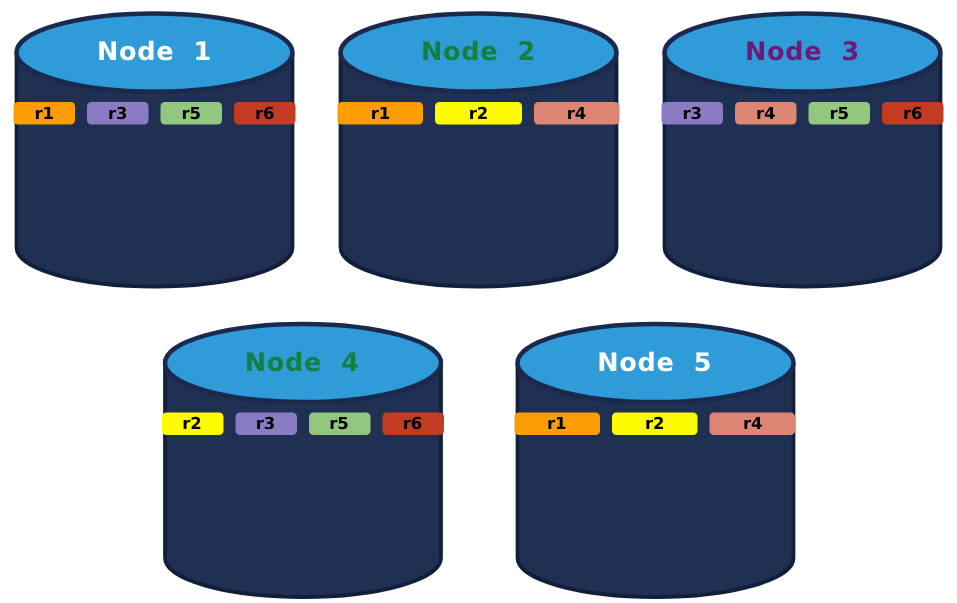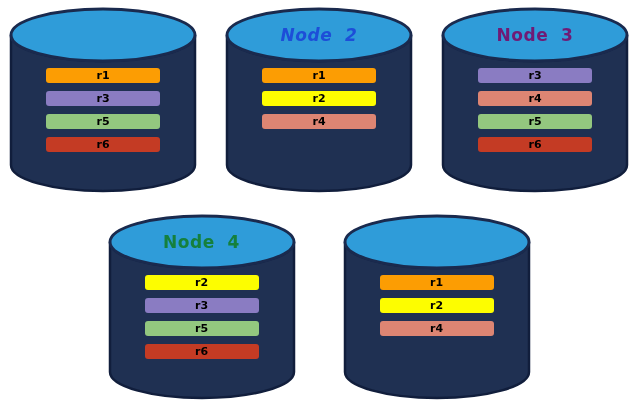--- a/index.html
+++ b/index.html
@@ -60,21 +60,21 @@
     font-weight: bold;
     letter-spacing: 0.5px;
     white-space: pre; 
   }
   .bars {
     position: absolute;
     top: 61px;
     left: 0;
     right: 0;
     display: flex;
-    flex-direction: column;
+    flex-direction: row;
     align-items: center;
     gap: 8px;
   }
   .record-bar {
     width: 114px;
     height: 15px;
     border-radius: 3px;
     display: flex;
     align-items: center;
     justify-content: center;
@@ -86,34 +86,35 @@
 </head>
 <body>
 
 <div class="canvas">
   <div class="row row-top">
   <div class="node">
     <svg class="cyl" viewBox="0 0 188 188" aria-hidden="true">
       <path class="cyl-body" d="M 2,28 L 2,158 A 92,26 0 0 0 186,158 L 186,28 A 92,26 0 0 1 2,28 Z" fill="#1F3052" stroke="#111E3C"></path>
       <ellipse class="cyl-top" cx="94" cy="28" rx="92" ry="26" fill="#2F9CD9" stroke="#1A2A4E"></ellipse>
     </svg>
+    <div class="node-title" style="color: rgb(255, 255, 255);">Node  1</div>
     <div class="bars">
           <div class="record-bar" style="background: rgb(252, 157, 3); color: rgb(0, 0, 0);">r1</div>
           <div class="record-bar" style="background: rgb(138, 124, 194); color: rgb(0, 0, 0);">r3</div>
           <div class="record-bar" style="background: rgb(147, 199, 127); color: rgb(0, 0, 0);">r5</div>
           <div class="record-bar" style="background: rgb(196, 59, 36); color: rgb(0, 0, 0);">r6</div>
         </div>
   </div>
 
   <div class="node">
     <svg class="cyl" viewBox="0 0 188 188" aria-hidden="true">
       <path class="cyl-body" d="M 2,28 L 2,158 A 92,26 0 0 0 186,158 L 186,28 A 92,26 0 0 1 2,28 Z" fill="#1F3052" stroke="#111E3C"></path>
       <ellipse class="cyl-top" cx="94" cy="28" rx="92" ry="26" fill="#2F9CD9" stroke="#1A2A4E"></ellipse>
     </svg>
-    <div class="node-title" style="color: #1d4ed8; font-style: italic;">Node  2</div>
+    <div class="node-title" style="color: #15803d;">Node  2</div>
     <div class="bars">
           <div class="record-bar" style="background: rgb(252, 157, 3); color: rgb(0, 0, 0);">r1</div>
           <div class="record-bar" style="background: rgb(253, 253, 0); color: rgb(0, 0, 0);">r2</div>
           <div class="record-bar" style="background: rgb(221, 133, 115); color: rgb(0, 0, 0);">r4</div>
         </div>
   </div>
 
   <div class="node">
     <svg class="cyl" viewBox="0 0 188 188" aria-hidden="true">
       <path class="cyl-body" d="M 2,28 L 2,158 A 92,26 0 0 0 186,158 L 186,28 A 92,26 0 0 1 2,28 Z" fill="#1F3052" stroke="#111E3C"></path>
@@ -141,20 +142,21 @@
           <div class="record-bar" style="background: rgb(147, 199, 127); color: rgb(0, 0, 0);">r5</div>
           <div class="record-bar" style="background: rgb(196, 59, 36); color: rgb(0, 0, 0);">r6</div>
         </div>
   </div>
 
   <div class="node">
     <svg class="cyl" viewBox="0 0 188 188" aria-hidden="true">
       <path class="cyl-body" d="M 2,28 L 2,158 A 92,26 0 0 0 186,158 L 186,28 A 92,26 0 0 1 2,28 Z" fill="#1F3052" stroke="#111E3C"></path>
       <ellipse class="cyl-top" cx="94" cy="28" rx="92" ry="26" fill="#2F9CD9" stroke="#1A2A4E"></ellipse>
     </svg>
+    <div class="node-title" style="color: rgb(255, 255, 255);">Node  5</div>
     <div class="bars">
           <div class="record-bar" style="background: rgb(252, 157, 3); color: rgb(0, 0, 0);">r1</div>
           <div class="record-bar" style="background: rgb(253, 253, 0); color: rgb(0, 0, 0);">r2</div>
           <div class="record-bar" style="background: rgb(221, 133, 115); color: rgb(0, 0, 0);">r4</div>
         </div>
   </div>
 </div>
 </div>
 
 </body></html>

